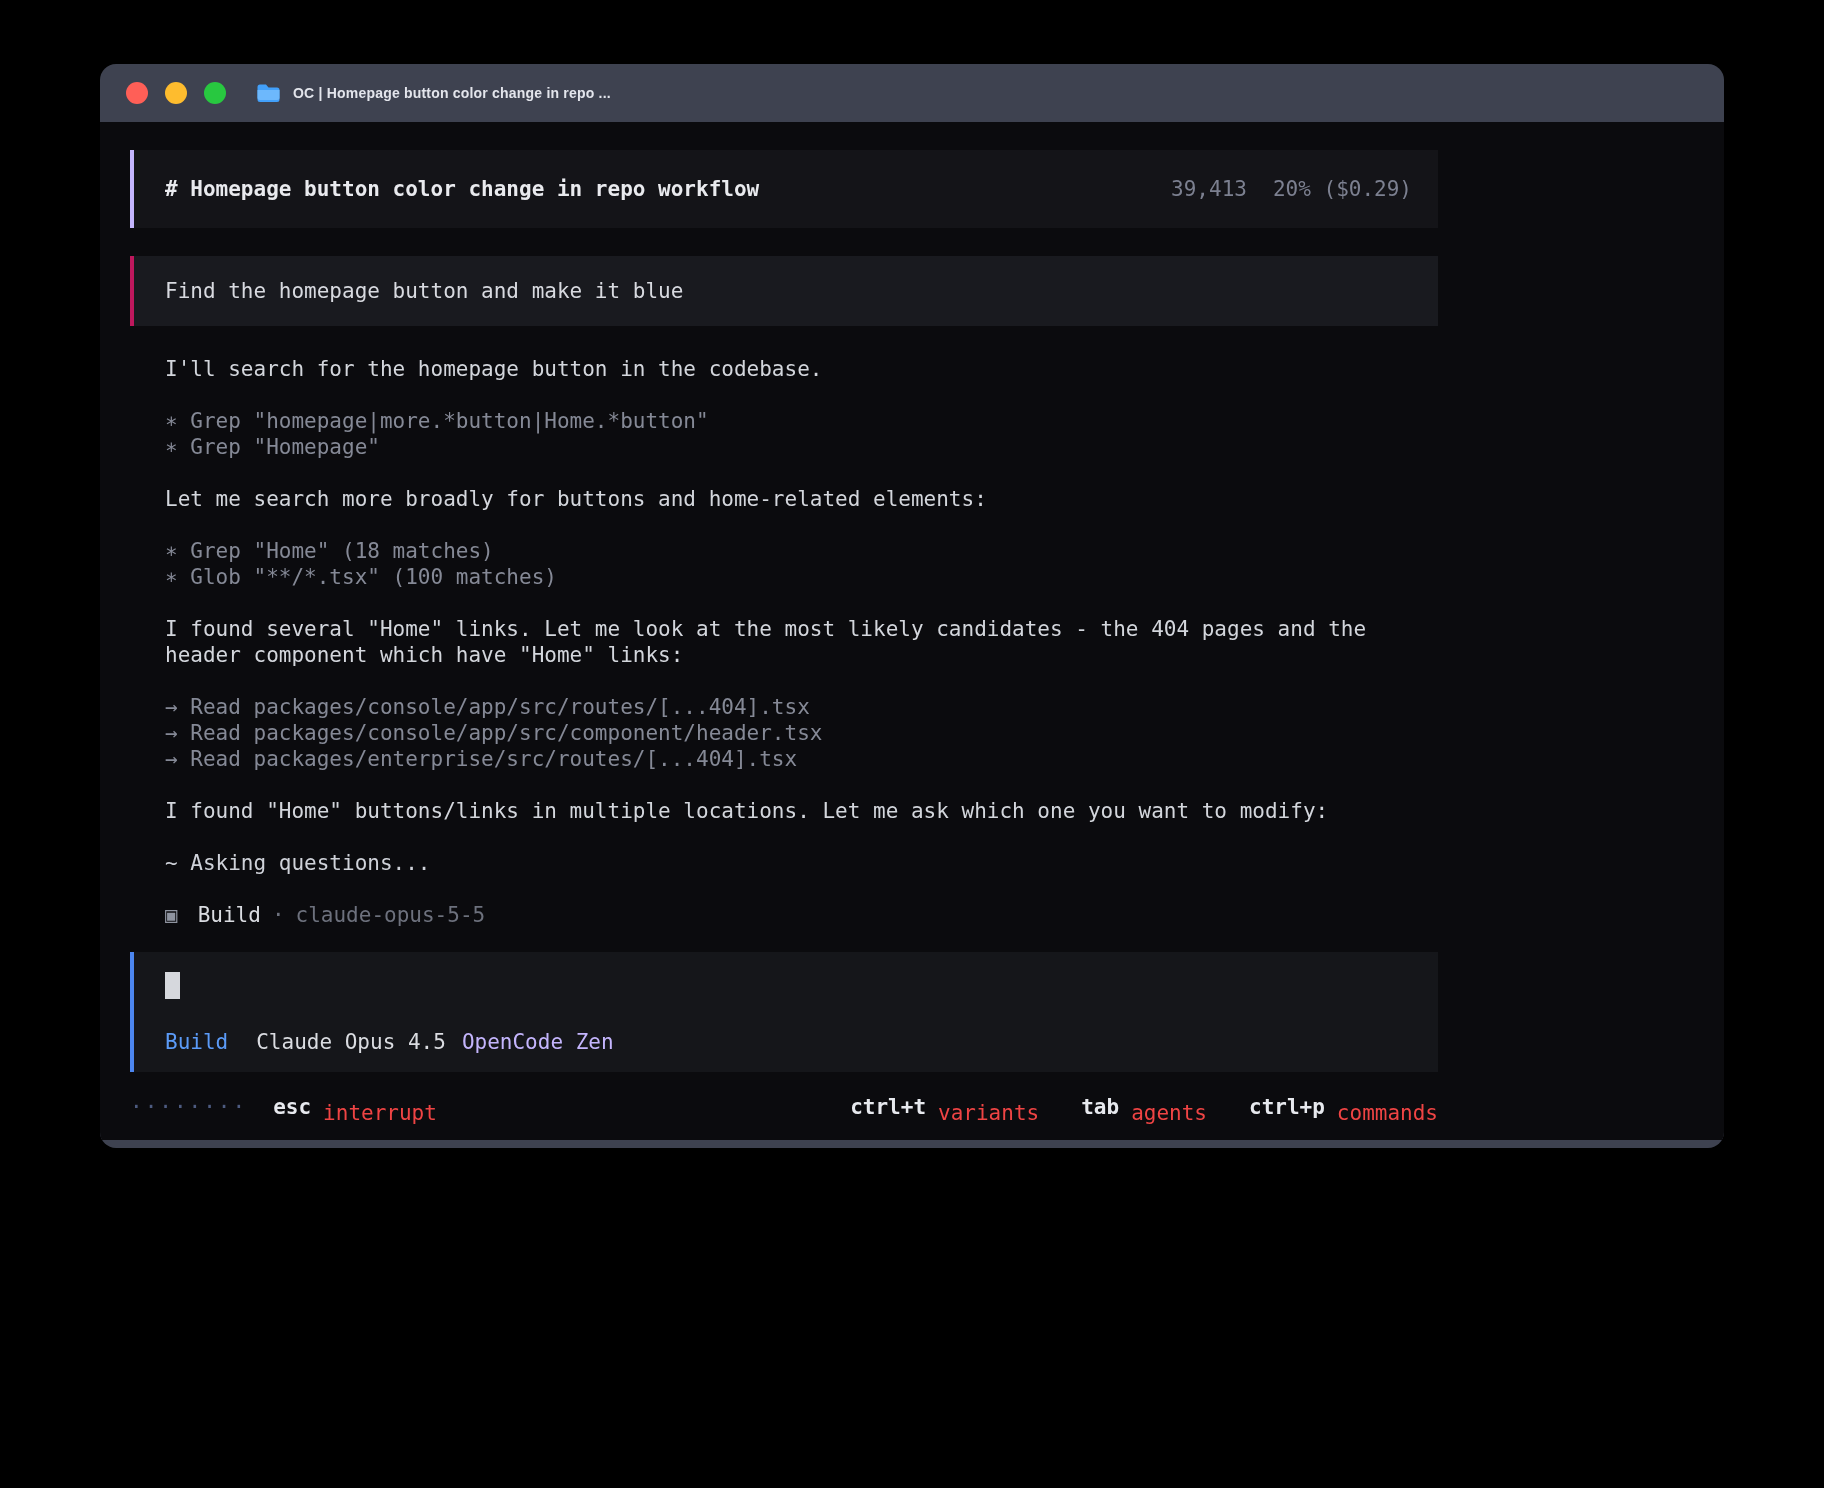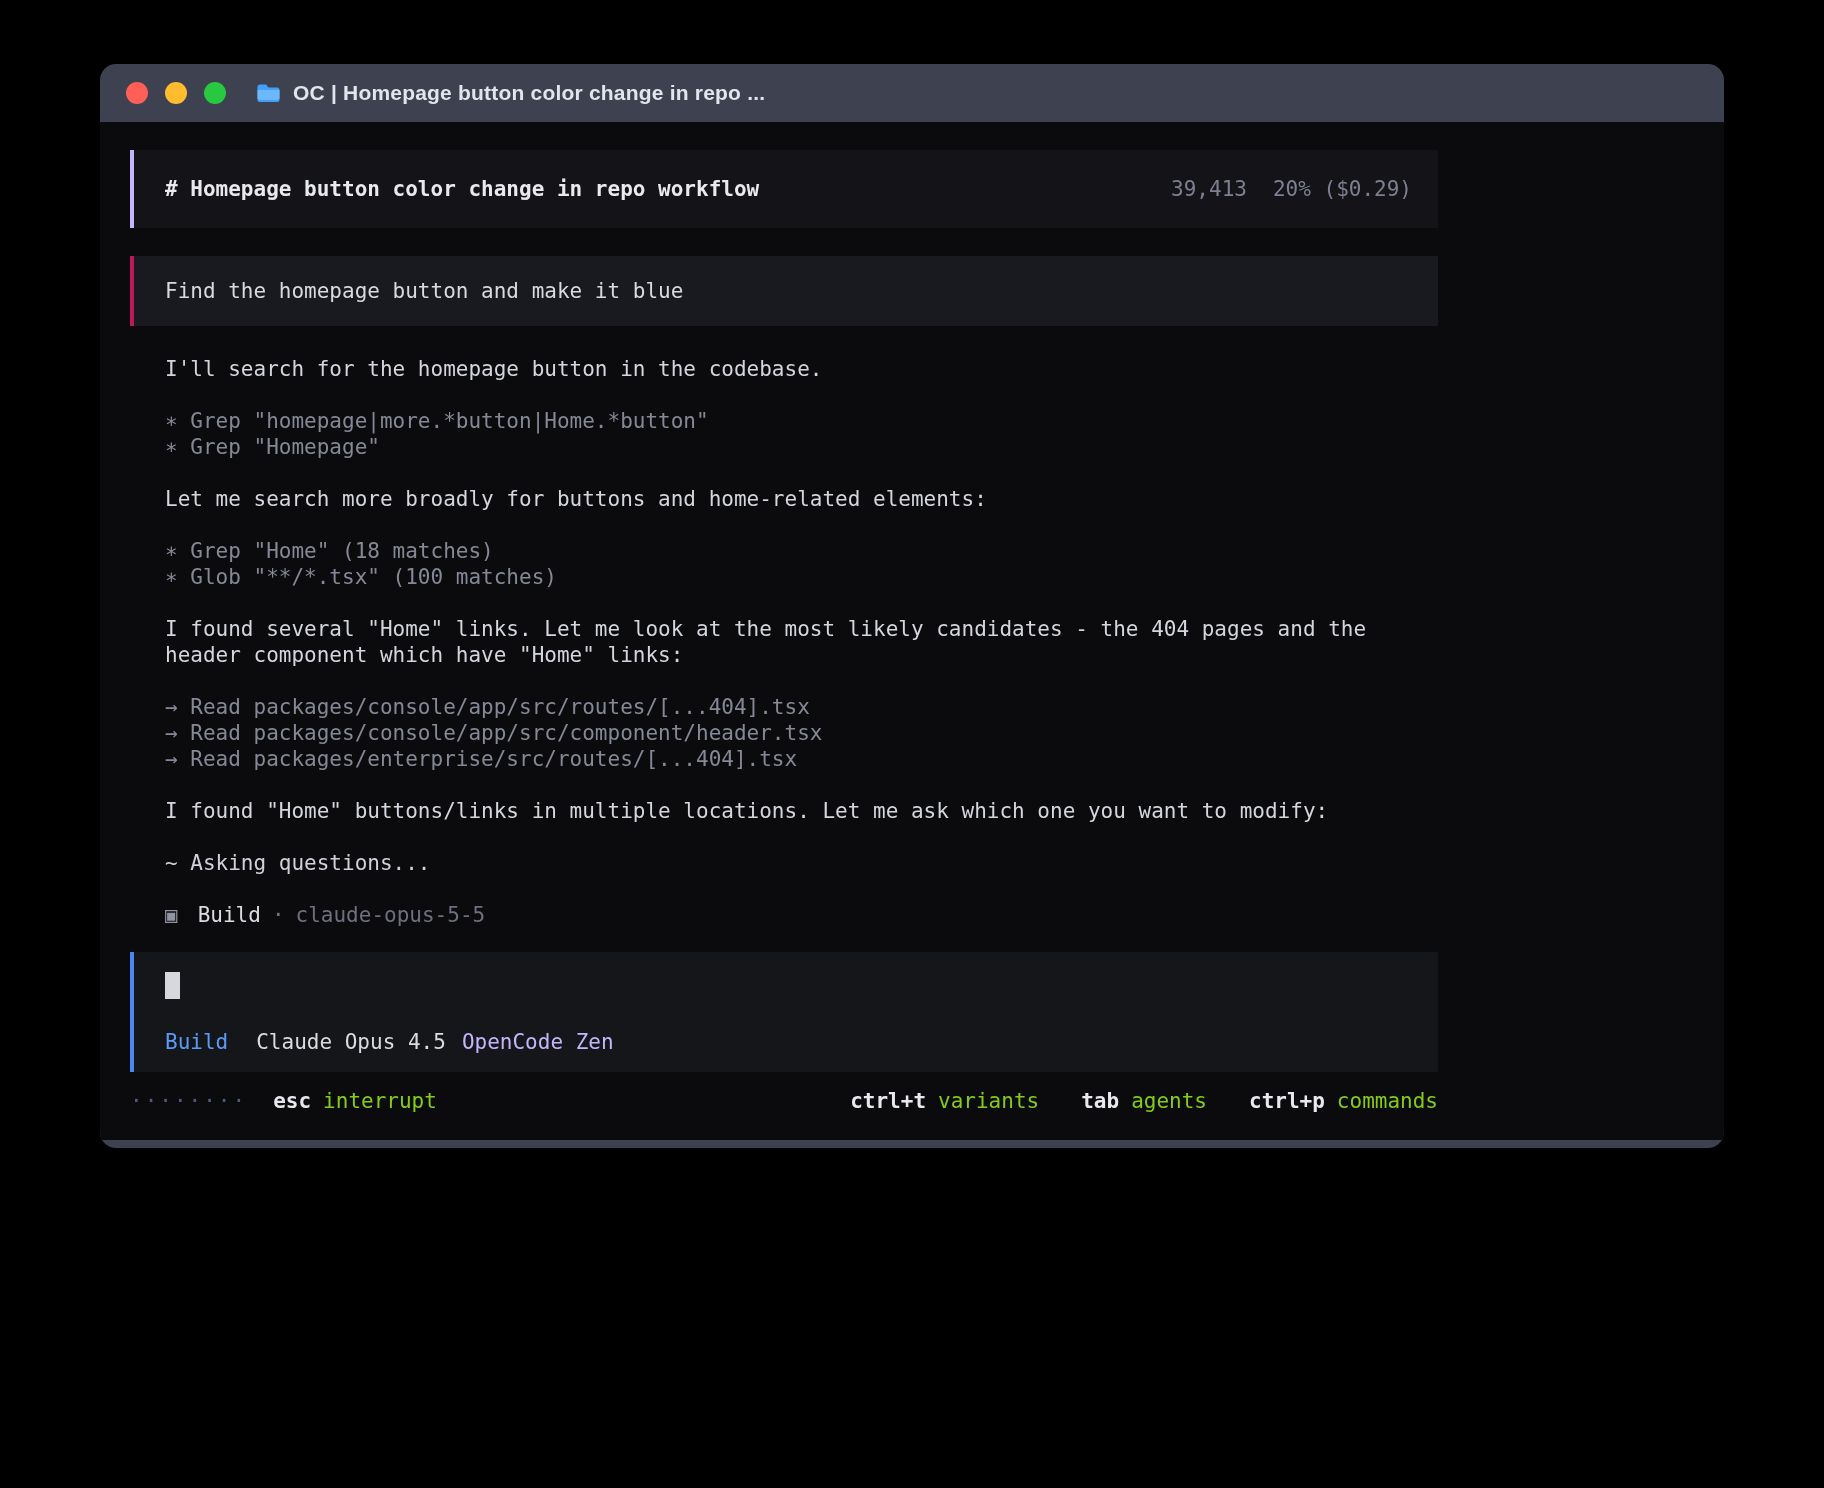--- a/index.html
+++ b/index.html
@@ -14,21 +14,21 @@
   .titlebar {
     height:58px; display:flex; align-items:center; padding-left:26px;
     font-family:"Liberation Sans", sans-serif;
   }
   .lights { display:flex; gap:17px; align-items:center; }
   .light { width:22px; height:22px; border-radius:50%; border:none; padding:0; cursor:default; }
   .light.red { background:#ff5f57; }
   .light.yellow { background:#febc2e; }
   .light.green { background:#28c840; }
   .titlegroup { display:flex; align-items:center; gap:12px; margin-left:30px; }
-  .win-title { color:#e3e5ec; font-weight:bold; font-size:21px; letter-spacing:0.2px; }
+  .win-title { color:#e3e5ec; font-weight:bold; font-size:14px; letter-spacing:0.2px; }
 
   .terminal { background:#0b0b0e; height:1018px; }
   .content {
     padding:28px 0 0 30px; width:1338px;
     font-size:21px; line-height:26px;
   }
 
   .header-row {
     width:1308px; height:78px; display:flex; justify-content:space-between; align-items:center;
     background:#141418; border-left:4px solid #c4b5fd; padding:0 26px 0 31px;
@@ -66,21 +66,21 @@
   .mode-provider { color:#c4b5fd; margin-left:16px; }
 
   .statusbar {
     margin-top:16px; width:1308px; display:flex; justify-content:space-between; align-items:center;
     color:#7c8090;
   }
   .status-left { display:flex; align-items:center; gap:26px; }
   .spinner { color:#4d5b80; letter-spacing:2px; }
   .pair { display:flex; gap:12px; align-items:center; }
   .key { color:#e7e9ee; font-weight:bold; }
-  .label { color:#84cc16; }
+  .label { color:#ef4444;margin-top:12px; }
   .shortcuts { display:flex; gap:42px; }
 </style>
 </head>
 <body>
 
 <div class="window">
   <div class="titlebar">
     <div class="lights">
       <button class="light red"></button>
       <button class="light yellow"></button>

